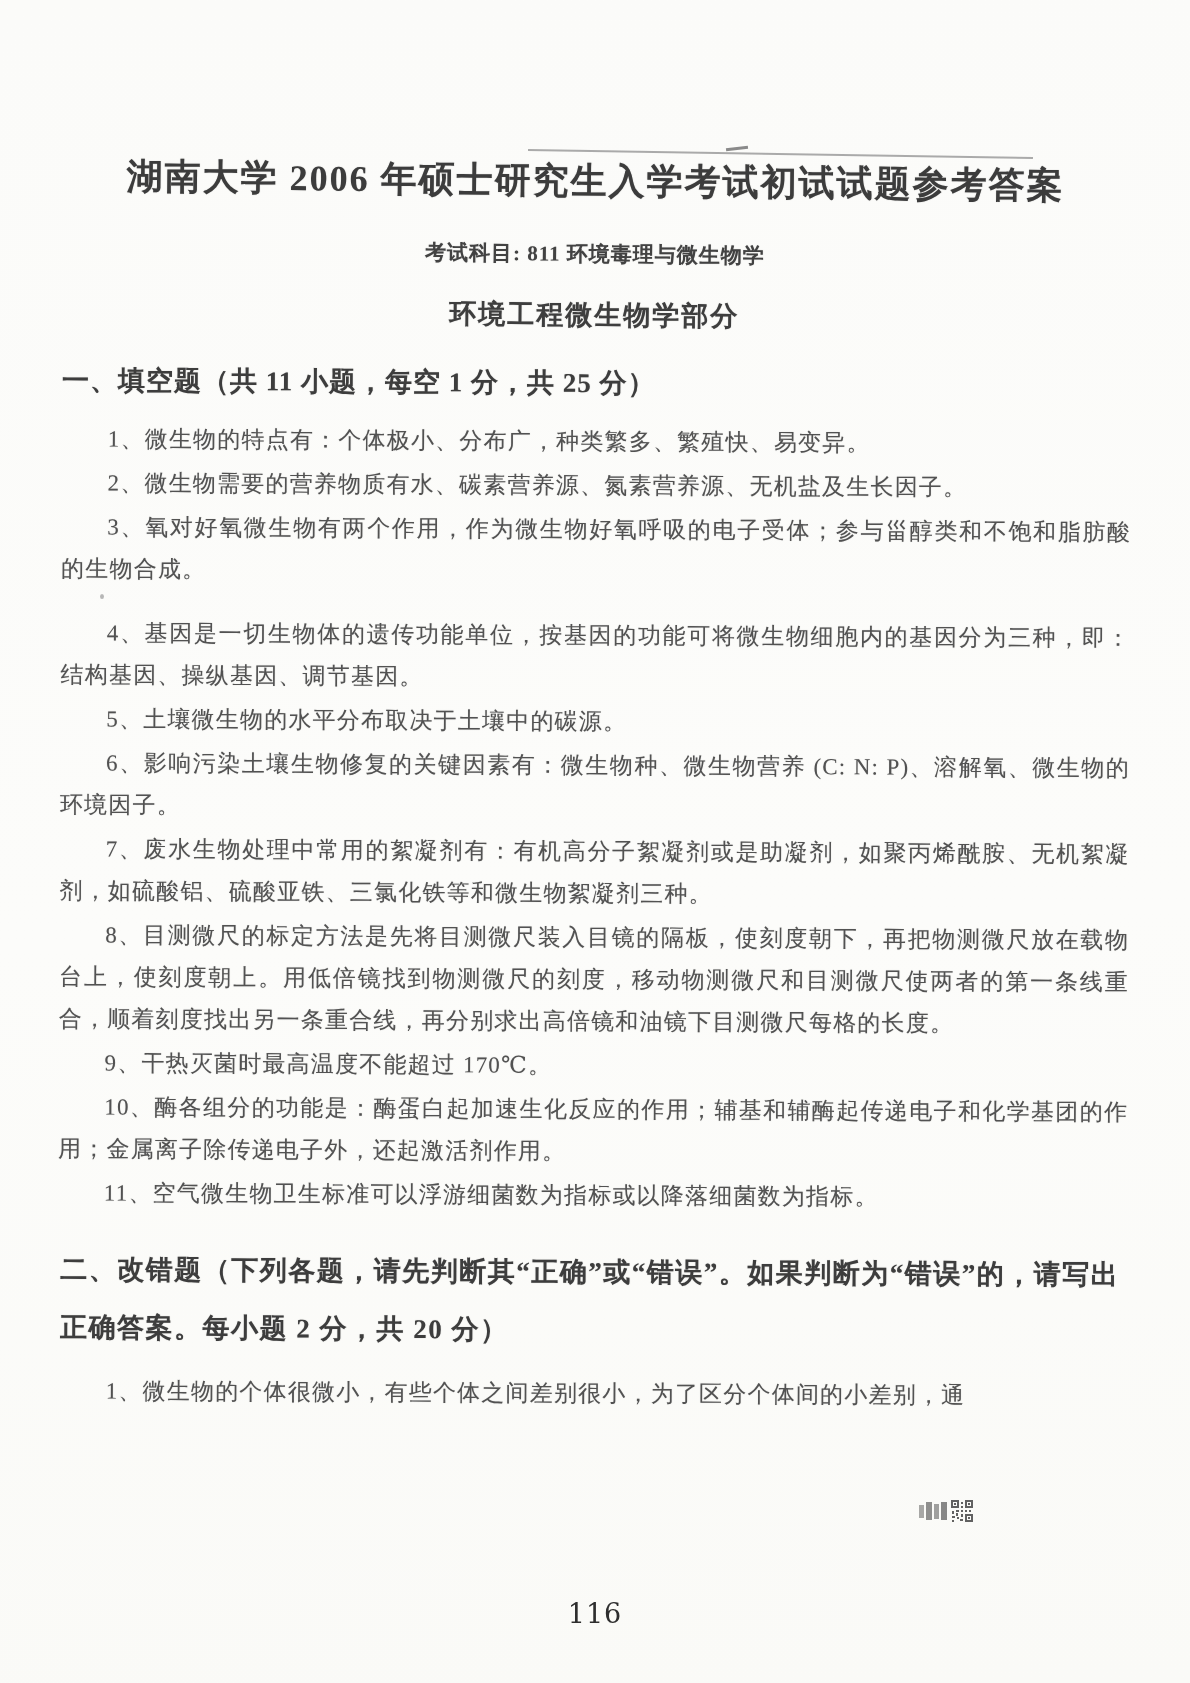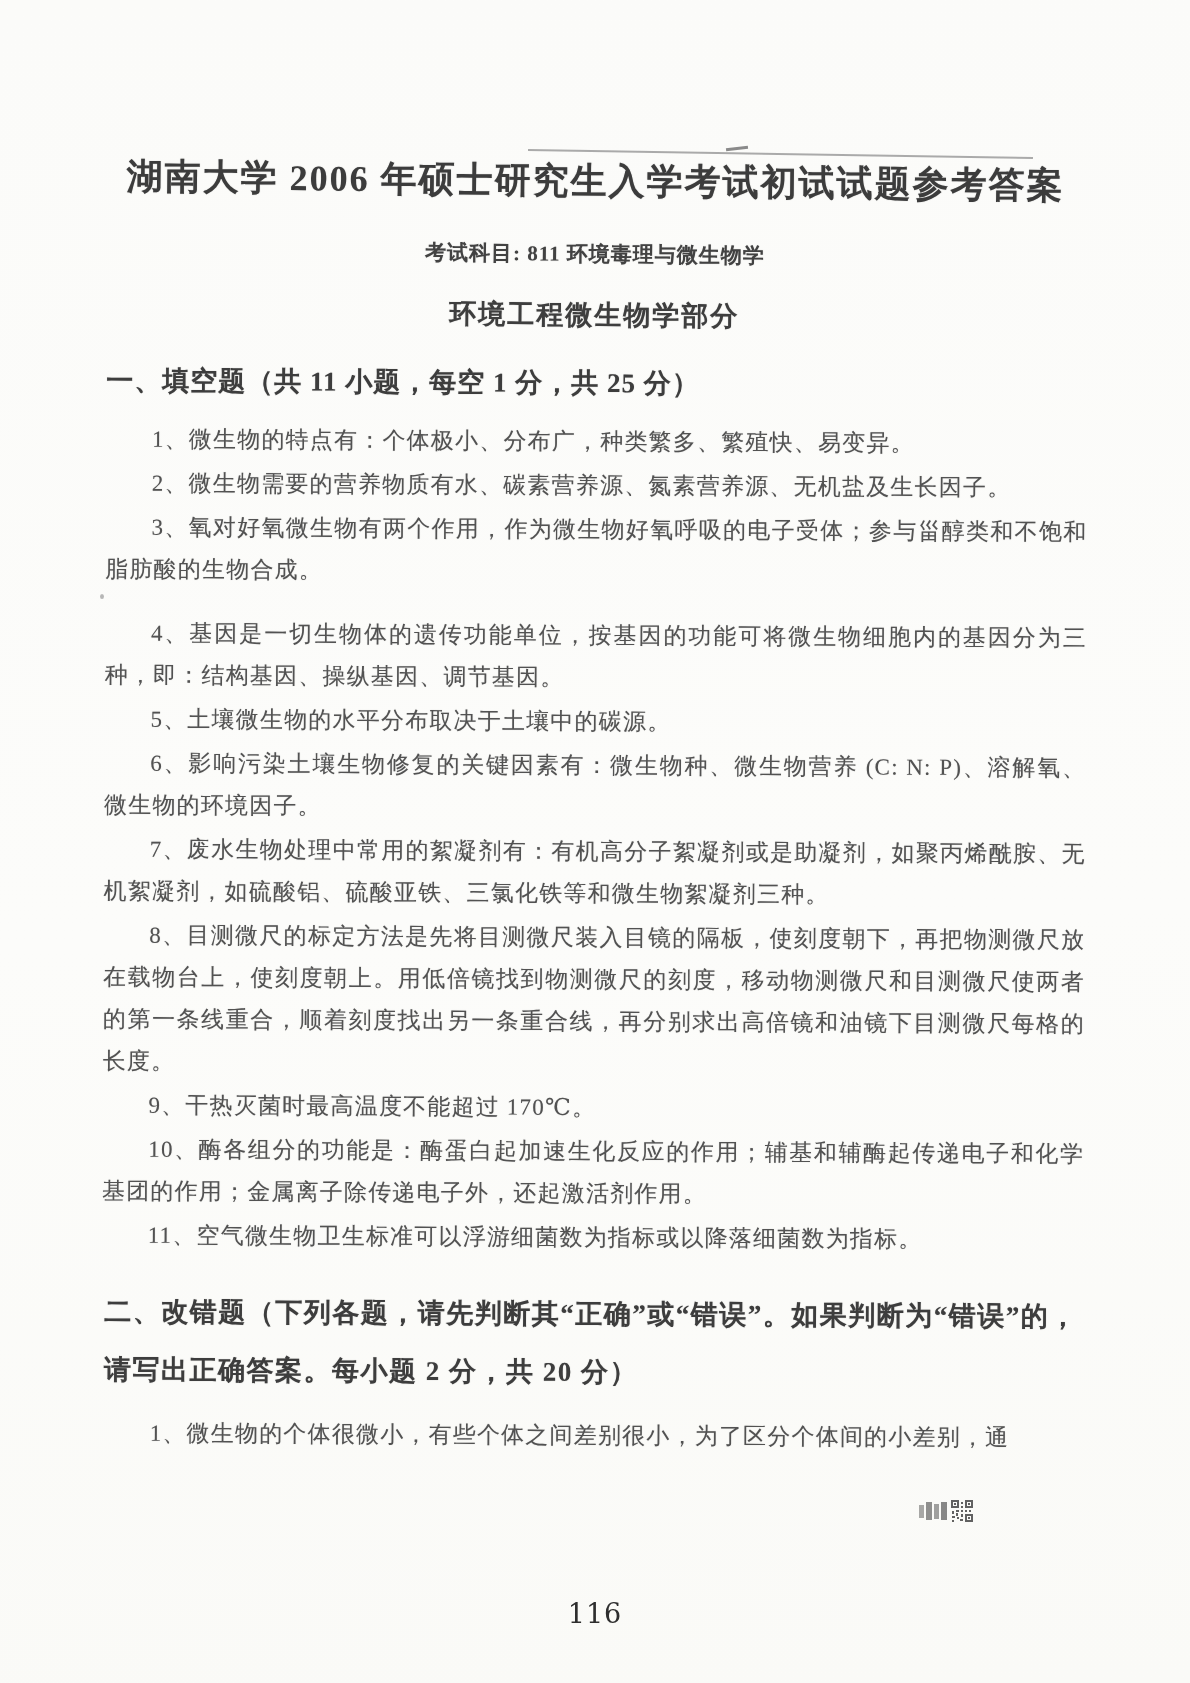--- a/index.html
+++ b/index.html
@@ -42,21 +42,21 @@
     position: absolute;
     left: 100px;
     top: 594px;
     width: 4px;
     height: 5px;
     border-radius: 50%;
     background: #9a9a9a;
     opacity: 0.7;
   }
   .content {
-    padding: 0 104px;
+    padding: 0 60px;
   }
   .doc-header {
     transform: rotate(0.55deg);
   }
   .doc-title {
     margin: 158px 0 0 0;
     text-align: center;
     font-size: 36px;
     line-height: 47px;
     font-weight: 700;

